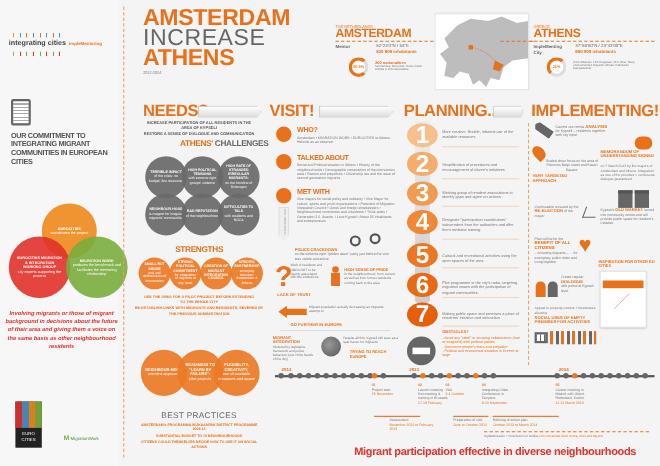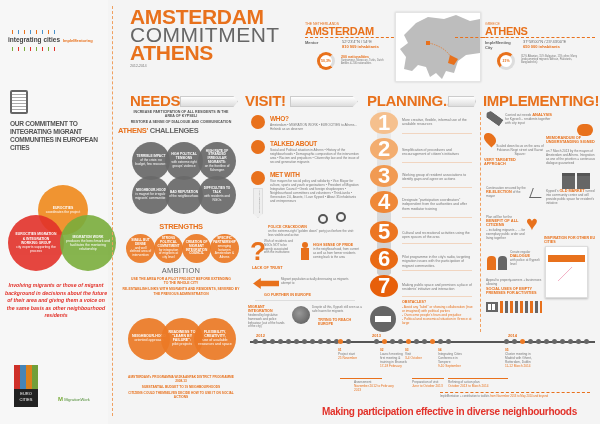--- a/index.html
+++ b/index.html
@@ -62,21 +62,21 @@
   </div>
   <div class="abs" style="left:58px;top:396px;font-size:4px;color:#4a8a30;white-space:nowrap">
     <span style="font-weight:bold;color:#7aad3c;font-size:6px">M</span>
     <span>MigrationWork</span>
   </div>
 </div>
 <div class="abs dashv" style="left:112px;top:6px;height:410px"></div>
 
 <div class="abs cond" style="left:130px;top:8px;line-height:18px">
   <div class="or" style="font-size:21px">AMSTERDAM</div>
-  <div style="font-size:21px;color:#666;font-weight:normal;letter-spacing:0.5px">COMMITMENT</div>
+  <div style="font-size:21px;color:#666;font-weight:normal;letter-spacing:0.5px">INCREASE</div>
   <div class="or" style="font-size:21px">ATHENS</div>
   <div style="font-size:4px;line-height:8px;color:#888;font-weight:normal">2012-2014</div>
 </div>
 
 <div class="abs" style="left:305px;top:22px;width:96px">
   <div class="or" style="font-size:3.5px">THE NETHERLANDS</div>
   <div class="or cond" style="font-size:11px;line-height:11px">AMSTERDAM</div>
   <div class="abs" style="left:0;top:15px;width:180px;border-top:1px dashed #e8711c"></div>
   <div class="abs dk b" style="left:0;top:18px;font-size:4px">Mentor</div>
   <div class="abs" style="left:37px;top:17px;font-size:4px;color:#666;white-space:nowrap">52°23'4"N / 54°E</div>
@@ -114,21 +114,21 @@
 <div class="header-arrow" style="left:180px;top:96px;width:58px"></div>
 <div class="abs cond or" style="left:245px;top:92px;font-size:15px">VISIT!</div>
 <div class="header-arrow" style="left:290px;top:96px;width:68px"></div>
 <div class="abs cond or" style="left:367px;top:92px;font-size:15px">PLANNING...</div>
 <div class="header-arrow" style="left:448px;top:96px;width:28px"></div>
 <div class="abs cond or" style="left:483px;top:92px;font-size:15px">IMPLEMENTING!</div>
 
 <div class="abs" style="left:118px;top:110px;width:126px">
   <div class="b" style="text-align:center;font-size:3.6px;line-height:4.4px;color:#555;padding:0 14px">INCREASE PARTICIPATION OF ALL RESIDENTS IN THE AREA OF KYPSELI</div>
   <div class="b" style="text-align:center;font-size:3.6px;line-height:6px;color:#555">RESTORE A SENSE OF DIALOGUE AND COMMUNICATION</div>
-  <div class="cond" style="text-align:left;font-size:7.5px;margin-top:1px">
+  <div class="cond" style="text-align:right;font-size:7.5px;margin-top:1px">
     <span class="or">ATHENS'</span>
     <span class="dk">CHALLENGES</span>
   </div>
 </div>
 <div class="gc" style="left:132px;top:142px">
     <b>TERRIBLE IMPACT</b>
     <span>of the crisis: no budget, few resources</span>
   </div>
 <div class="gc" style="left:165px;top:142px">
     <b>HIGH POLITICAL TENSIONS</b>
@@ -163,38 +163,38 @@
 <div class="oc" style="left:182px;top:234px;width:29px;height:29px">
     <b>CREATION OF MIGRANT INTEGRATION COUNCIL</b>
     <span></span>
   </div>
 <div class="oc" style="left:210px;top:234px;width:29px;height:29px">
     <b>SPECIFIC PARTNERSHIP</b>
     <span>emerging between Amsterdam &amp; Athens</span>
   </div>
 
 <div class="abs" style="left:118px;top:266px;width:126px;text-align:center">
-  <div style="font-size:7.5px;color:#666;letter-spacing:.3px">AMBITION</div>
   <div class="or b" style="font-size:3.4px;line-height:4.2px;padding:2px 12px 0">USE THE AREA FOR A PILOT PROJECT BEFORE EXTENDING TO THE WHOLE CITY</div>
   <div class="or b" style="font-size:3.4px;line-height:4.2px;padding:2px 2px 0">RE-ESTABLISH LINKS WITH MIGRANTS AND RESIDENTS, SEVERED BY THE PREVIOUS ADMINISTRATION</div>
 </div>
 <div class="oc big" style="left:128px;top:318px">
     <b>NEIGHBOUR-HOOD</b>
     <span>oriented approach</span>
   </div>
 <div class="oc big" style="left:161px;top:318px">
     <b>READINESS TO "LEARN BY FAILURE":</b>
     <span>pilot projects</span>
   </div>
 <div class="oc big" style="left:194px;top:318px">
     <b>FLEXIBILITY, CREATIVITY,</b>
     <span>use of available resources and space</span>
   </div>
 
 <div class="abs" style="left:118px;top:373px;width:126px;text-align:center">
+  <div style="font-size:7.5px;color:#666;letter-spacing:.3px">BEST PRACTICES</div>
   <div class="or b" style="font-size:3.2px;line-height:4px;padding:2px 6px 0">AMSTERDAM's PROGRAMMA WIJKAANPAK DISTRICT PROGRAMME 2008-13</div>
   <div class="or b" style="font-size:3.2px;line-height:4px;padding-top:2px">SUBSTANTIAL BUDGET TO 19 NEIGHBOURHOODS</div>
   <div class="or b" style="font-size:3.2px;line-height:4px;padding:2px 4px 0">CITIZENS COULD THEMSELVES DECIDE HOW TO USE IT ON SOCIAL ACTIONS</div>
 </div>
 
 <div class="abs" style="left:251px;top:115px;width:14px;height:14px;border-radius:50%;background:#e8711c"></div>
 <div class="abs cond or" style="left:270px;top:115px;font-size:6.5px">WHO?</div>
 <div class="abs sm" style="left:270px;top:123px;width:92px;font-size:3.2px;line-height:4px">Amsterdam • MIGRATION WORK • EUROCITIES to Athens... Helsinki as an observer</div>
 
 <div class="abs" style="left:251px;top:140px;width:14px;height:14px;border-radius:50%;background:#e8711c"></div>
@@ -408,13 +408,13 @@
 <div class="abs tiny" style="left:448px;top:380px;width:50px">
   <div>Refining of action plan</div>
   <div class="or">October 2013 to March 2014</div>
 </div>
 <div class="abs" style="left:440px;top:392px;width:150px;border-top:1px dashed #e8711c"></div>
 <div class="abs tiny" style="left:440px;top:394px;width:160px;white-space:nowrap;font-size:2.8px">
   <span>ImpleMentation + contribution to toolkits</span>
   <span class="or">from November 2013 to May 2014 and beyond</span>
 </div>
 
-<div class="abs cond" style="left:322px;top:406px;font-size:10px;color:#e2322a;white-space:nowrap">Making participation effective in diverse neighbourhoods</div>
+<div class="abs cond" style="left:322px;top:406px;font-size:10px;color:#e2322a;white-space:nowrap">Migrant participation effective in diverse neighbourhoods</div>
 
 </body></html>

